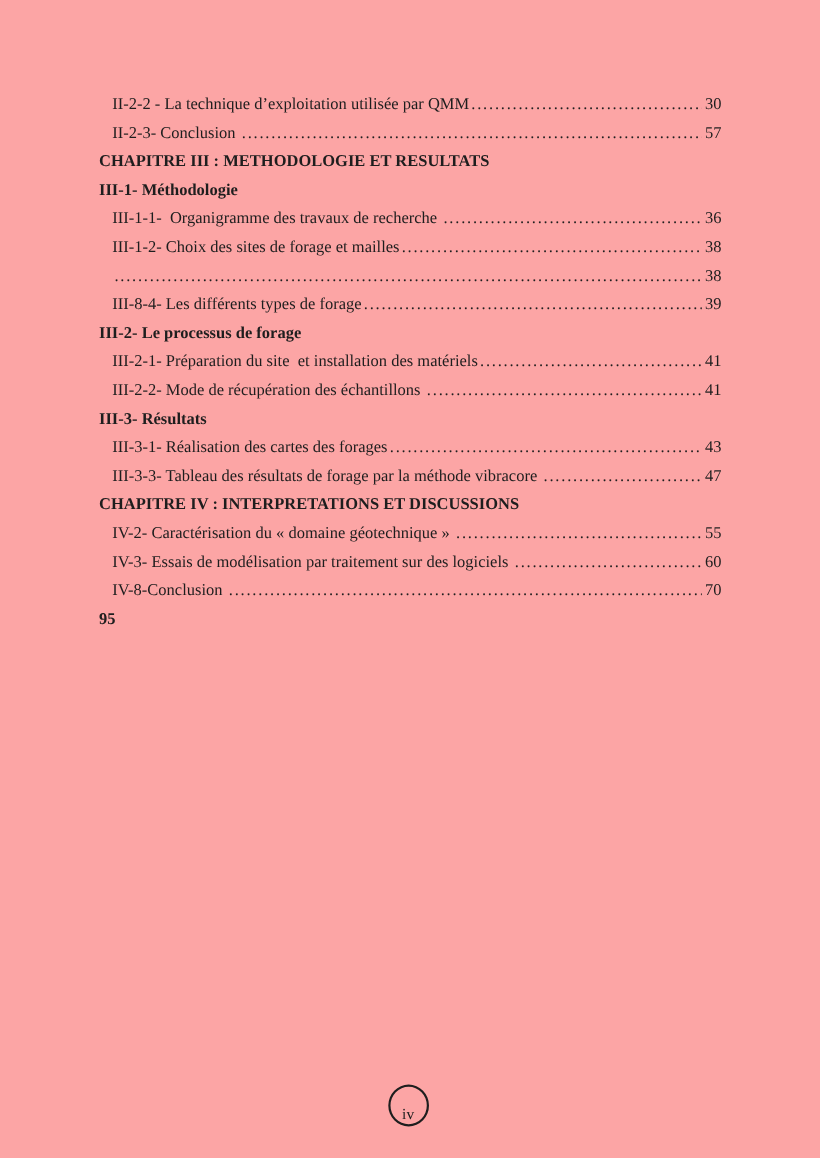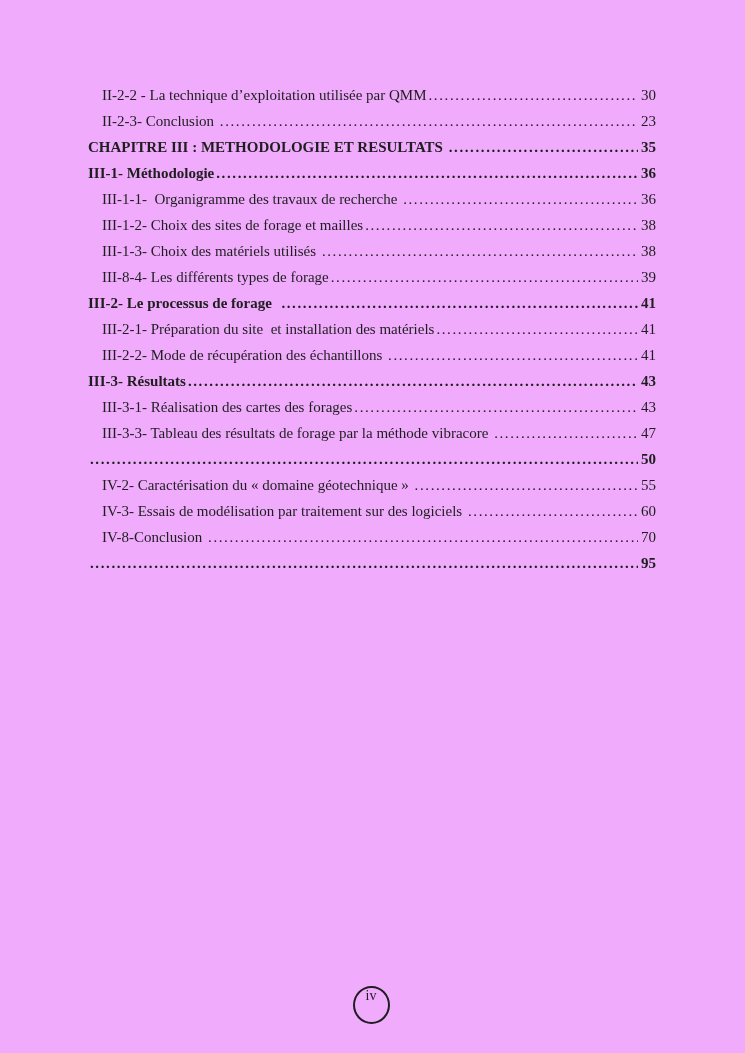--- a/index.html
+++ b/index.html
@@ -8,41 +8,42 @@
     height: 1053px;
     background: #ffffff;
     overflow: hidden;
     font-family: "Liberation Serif", "DejaVu Serif", serif;
     color: #1e1e1e;
     position: relative;
   }
   .page {
     position: absolute;
     inset: 0;
-    background: #f0abfc;
+    background: #fca5a5;
     text-decoration: underline;
   }
   .toc {
     position: absolute;
     top: 82px;
     left: 0;
     width: 745px;
     padding: 0 89px 0 88px;
     box-sizing: border-box;
   }
   .toc-row {
     display: flex;
     align-items: baseline;
     height: 26px;
     line-height: 26px;
     font-size: 15px;
     overflow: hidden;
   }
   .toc-row.chapter, .toc-row.section {
     font-weight: bold;
+    flex-direction: column;
   }
   .toc-row.sub {
     padding-left: 14px;
   }
   .toc-title {
     white-space: pre;
     flex: 0 0 auto;
   }
   .toc-dots {
     flex: 1 1 auto;
@@ -68,42 +69,42 @@
     display: flex;
     justify-content: center;
   }
   .page-badge {
     width: 37px;
     height: 38px;
     border: 2px solid #1e1e1e;
     border-radius: 50%;
     box-sizing: border-box;
     display: flex;
-    align-items: flex-start;
+    align-items: flex-end;
     justify-content: center;
     font-size: 14px;
     margin-left: -3px;
   }
 </style>
 </head>
 <body>
 
 <div class="page">
 
   <div class="toc" id="toc">
   <div class="toc-row sub">
     <span class="toc-title">II-2-2 - La technique d’exploitation utilisée par QMM</span>
     <span class="toc-dots"></span>
     <span class="toc-page">30</span>
   </div>
 
   <div class="toc-row sub">
     <span class="toc-title">II-2-3- Conclusion </span>
     <span class="toc-dots"></span>
-    <span class="toc-page">23</span>
+    <span class="toc-page">57</span>
   </div>
 
   <div class="toc-row chapter">
     <span class="toc-title">CHAPITRE III : METHODOLOGIE ET RESULTATS </span>
     <span class="toc-dots"></span>
     <span class="toc-page">35</span>
   </div>
 
   <div class="toc-row section">
     <span class="toc-title">III-1- Méthodologie</span>
@@ -117,21 +118,20 @@
     <span class="toc-page">36</span>
   </div>
 
   <div class="toc-row sub">
     <span class="toc-title">III-1-2- Choix des sites de forage et mailles</span>
     <span class="toc-dots"></span>
     <span class="toc-page">38</span>
   </div>
 
   <div class="toc-row sub">
-    <span class="toc-title">III-1-3- Choix des matériels utilisés </span>
     <span class="toc-dots"></span>
     <span class="toc-page">38</span>
   </div>
 
   <div class="toc-row sub">
     <span class="toc-title">III-8-4- Les différents types de forage</span>
     <span class="toc-dots"></span>
     <span class="toc-page">39</span>
   </div>
 
@@ -166,20 +166,21 @@
   </div>
 
 
   <div class="toc-row sub">
     <span class="toc-title">III-3-3- Tableau des résultats de forage par la méthode vibracore </span>
     <span class="toc-dots"></span>
     <span class="toc-page">47</span>
   </div>
 
   <div class="toc-row chapter">
+    <span class="toc-title">CHAPITRE IV : INTERPRETATIONS ET DISCUSSIONS </span>
     <span class="toc-dots"></span>
     <span class="toc-page">50</span>
   </div>
 
 
   <div class="toc-row sub">
     <span class="toc-title">IV-2- Caractérisation du « domaine géotechnique » </span>
     <span class="toc-dots"></span>
     <span class="toc-page">55</span>
   </div>

